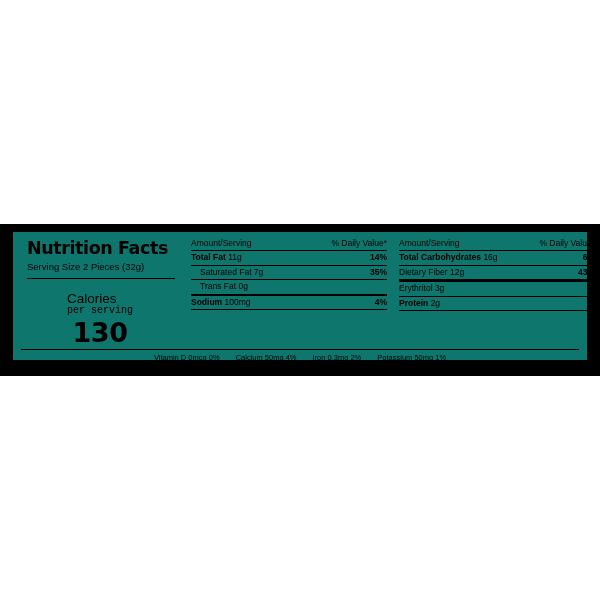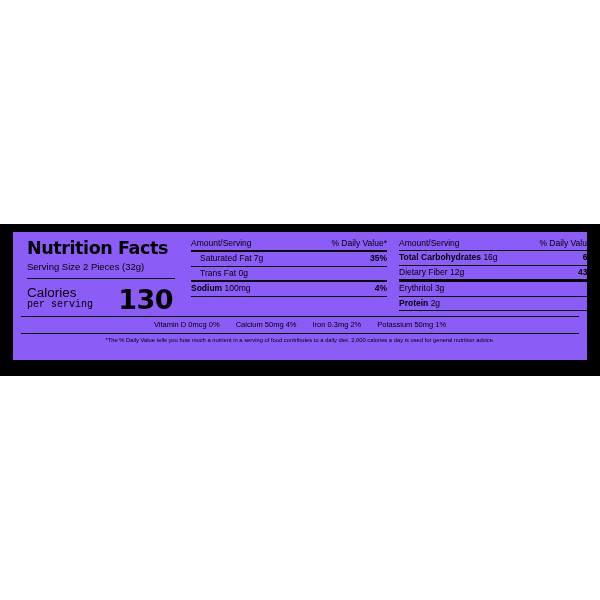--- a/index.html
+++ b/index.html
@@ -29,21 +29,21 @@
     height: 152px;
     background: #000000;
   }
   
   .label-panel {
     position: absolute;
     left: 13px;
     top: 232px;
     width: 574px;
     height: 128px;
-    background: #8b5cf6;
+    background: #0f766e;
     box-sizing: border-box;
     padding: 6px 8px 4px 8px;
   }
   .columns {
     display: flex;
     flex-direction: row;
     align-items: flex-start;
     width: 100%;
   }
   
@@ -74,24 +74,25 @@
     line-height: 11px;
     white-space: nowrap;
   }
   .cal-rule {
     border-top: 1.5px solid #000;
     margin: 3px 0 0 0;
     width: 148px;
   }
   .cal-row {
     display: flex;
-    align-items: flex-start;
+    align-items: center;
     justify-content: space-between;
     width: 146px;
-    margin-top: 7px;
+    margin-top: 13px;
+    flex-direction: column;
   }
   .cal-label-wrap {
     line-height: 1;
     padding-bottom: 3px;
   }
   .cal-label {
     font-size: 13.5px;
     line-height: 14px;
     display: block;
   }
@@ -197,20 +198,24 @@
         </div>
       </div>
 
       <div class="col-mid">
         <div class="hdr">
           <span class="hdr-left">Amount/Serving</span>
           <span class="hdr-right">% Daily Value*</span>
         </div>
         <div class="rule-thick"></div>
         <div id="left-rows">
+            <div class="nrow">
+              <span class="nm"><b>Total Fat</b> 11g</span>
+              <span class="dv">14%</span>
+            </div>
             <div class="rule-thin"></div>
             <div class="nrow indent1">
               <span class="nm">Saturated Fat 7g</span>
               <span class="dv">35%</span>
             </div>
             <div class="rule-thin"></div>
             <div class="nrow indent1">
               <span class="nm">Trans Fat 0g</span>
               <span class="dv"></span>
             </div>

